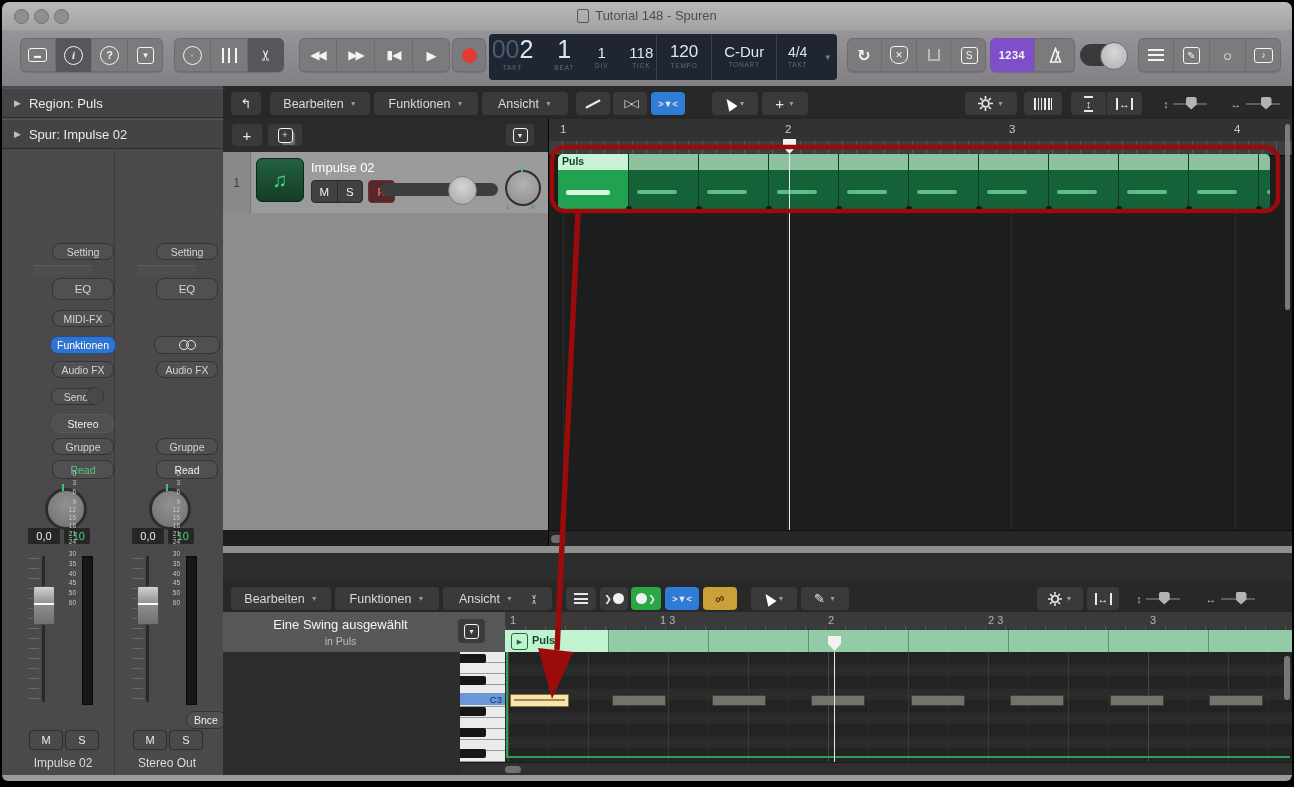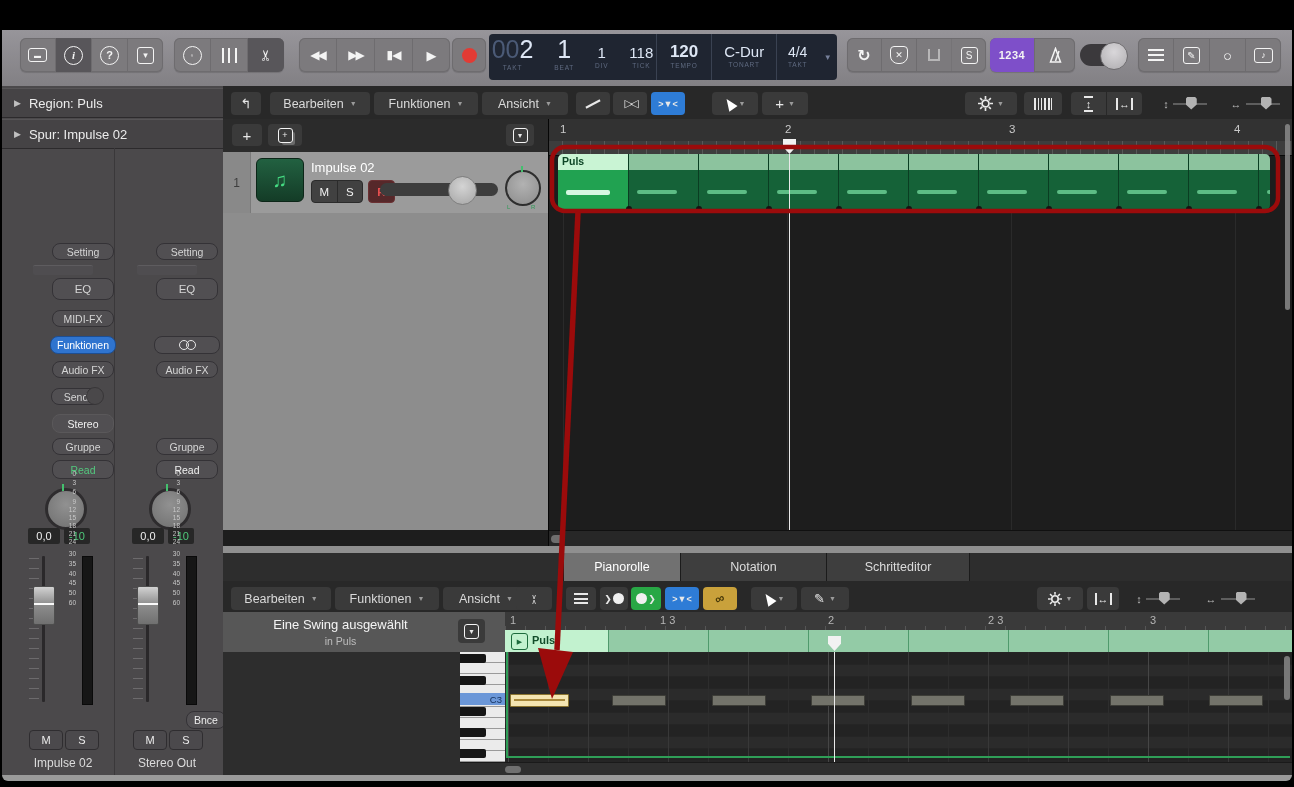--- a/index.html
+++ b/index.html
@@ -55,20 +55,29 @@
   .zoom-thumb{position:absolute;top:-6px;width:11px;height:13px;background:#b3b3b3;
               clip-path:polygon(50% 100%,0 62%,0 18%,18% 0,82% 0,100% 18%,100% 62%);}
   .knob{position:absolute;width:36px;height:36px;border-radius:50%;border:3px solid #2e2c2e;
         background:radial-gradient(circle at 50% 38%,#919191,#6f6f6f);}
 </style>
 </head>
 <body>
 
 <div id="page">
 
+  <div class="abs" id="titlebar">
+    <div class="abs traffic" style="left:12px"></div>
+    <div class="abs traffic" style="left:32px"></div>
+    <div class="abs traffic" style="left:52px"></div>
+    <div class="abs flexc" style="left:0;top:0;width:100%;height:27px;gap:6px;color:#4e4e4e;font-size:13px;">
+      <span style="width:10px;height:12px;border:1.4px solid #585858;border-radius:2px;display:inline-block;"></span>
+      <span>Tutorial 148 - Spuren</span>
+    </div>
+  </div>
 
   <div class="abs" id="toolbar">
     <div class="tb-group" style="left:18px;">
       <div class="tb-btn" style="width:35px">
         <span class="boxy" style="width:17px;height:12px;border-radius:3px;font-size:7px;">▬</span>
         </div>
       <div class="tb-btn active" style="width:35px">
         <span class="circ" style="font-style:italic;font-family:'Liberation Serif',serif;">i</span>
         </div>
       <div class="tb-btn" style="width:35px">
@@ -123,21 +132,21 @@
             <span class="lcd-med">1</span>
           <span class="lcd-lab">DIV</span>
           </div>
         <div class="lcd-col">
             <span class="lcd-med">118</span>
           <span class="lcd-lab">TICK</span>
           </div>
       </div>
       <div class="lcd-sec" style="width:58px;">
         <div class="lcd-col">
-            <span style="font-size:17px;font-weight:700;margin-top:6px;">120</span>
+            <span style="font-size:17px;font-weight:400;margin-top:6px;">120</span>
           <span class="lcd-lab">TEMPO</span>
           </div>
       </div>
       <div class="lcd-sec" style="width:68px;">
         <div class="lcd-col">
             <span style="font-size:15px;margin-top:7px;">C-Dur</span>
           <span class="lcd-lab">TONART</span>
           </div>
       </div>
       <div class="lcd-sec" style="width:44px;border-right:none;">
@@ -536,31 +545,20 @@
   <div class="abs" style="left:789px;top:154px;width:1px;height:376px;background:#eaeaea;z-index:6;"></div>
 
   <div class="abs" style="left:549px;top:530px;width:743px;height:16px;background:#272727;border-top:1px solid #101010;">
     <div class="abs" style="left:2px;top:4px;width:13px;height:8px;background:#6e6e6e;border-radius:4px;"></div>
     </div>
   <div class="abs" style="left:1285px;top:124px;width:5px;height:186px;background:#8a8a8a;border-radius:2.5px;opacity:.85;z-index:7;"></div>
 
   <div class="abs" style="left:223px;top:546px;width:1069px;height:7px;background:#8f8f8f;"></div>
 
   <div class="abs" style="left:223px;top:553px;width:1069px;height:222px;background:#2d2d2d;"></div>
-  <div class="abs" style="left:223px;top:553px;width:1069px;height:28px;background:#2d2d2d;border-bottom:1px solid #161616;">
-    <div class="tab" style="left:340px;width:116px;background:#717171;color:#fff;">
-        <span>Pianorolle</span>
-      </div>
-    <div class="tab" style="left:457px;width:145px;">
-        <span>Notation</span>
-      </div>
-    <div class="tab" style="left:603px;width:142px;">
-        <span>Schritteditor</span>
-      </div>
-  </div>
   <div class="abs menubar" style="left:223px;top:581px;width:1069px;height:31px;">
     <div class="menu-btn" style="left:8px;width:100px;">
         <span>Bearbeiten</span>
         <span class="chev">▼</span>
       </div>
     <div class="menu-btn" style="left:112px;width:104px;">
         <span>Funktionen</span>
         <span class="chev">▼</span>
       </div>
     <div class="menu-btn" style="left:220px;width:86px;">

